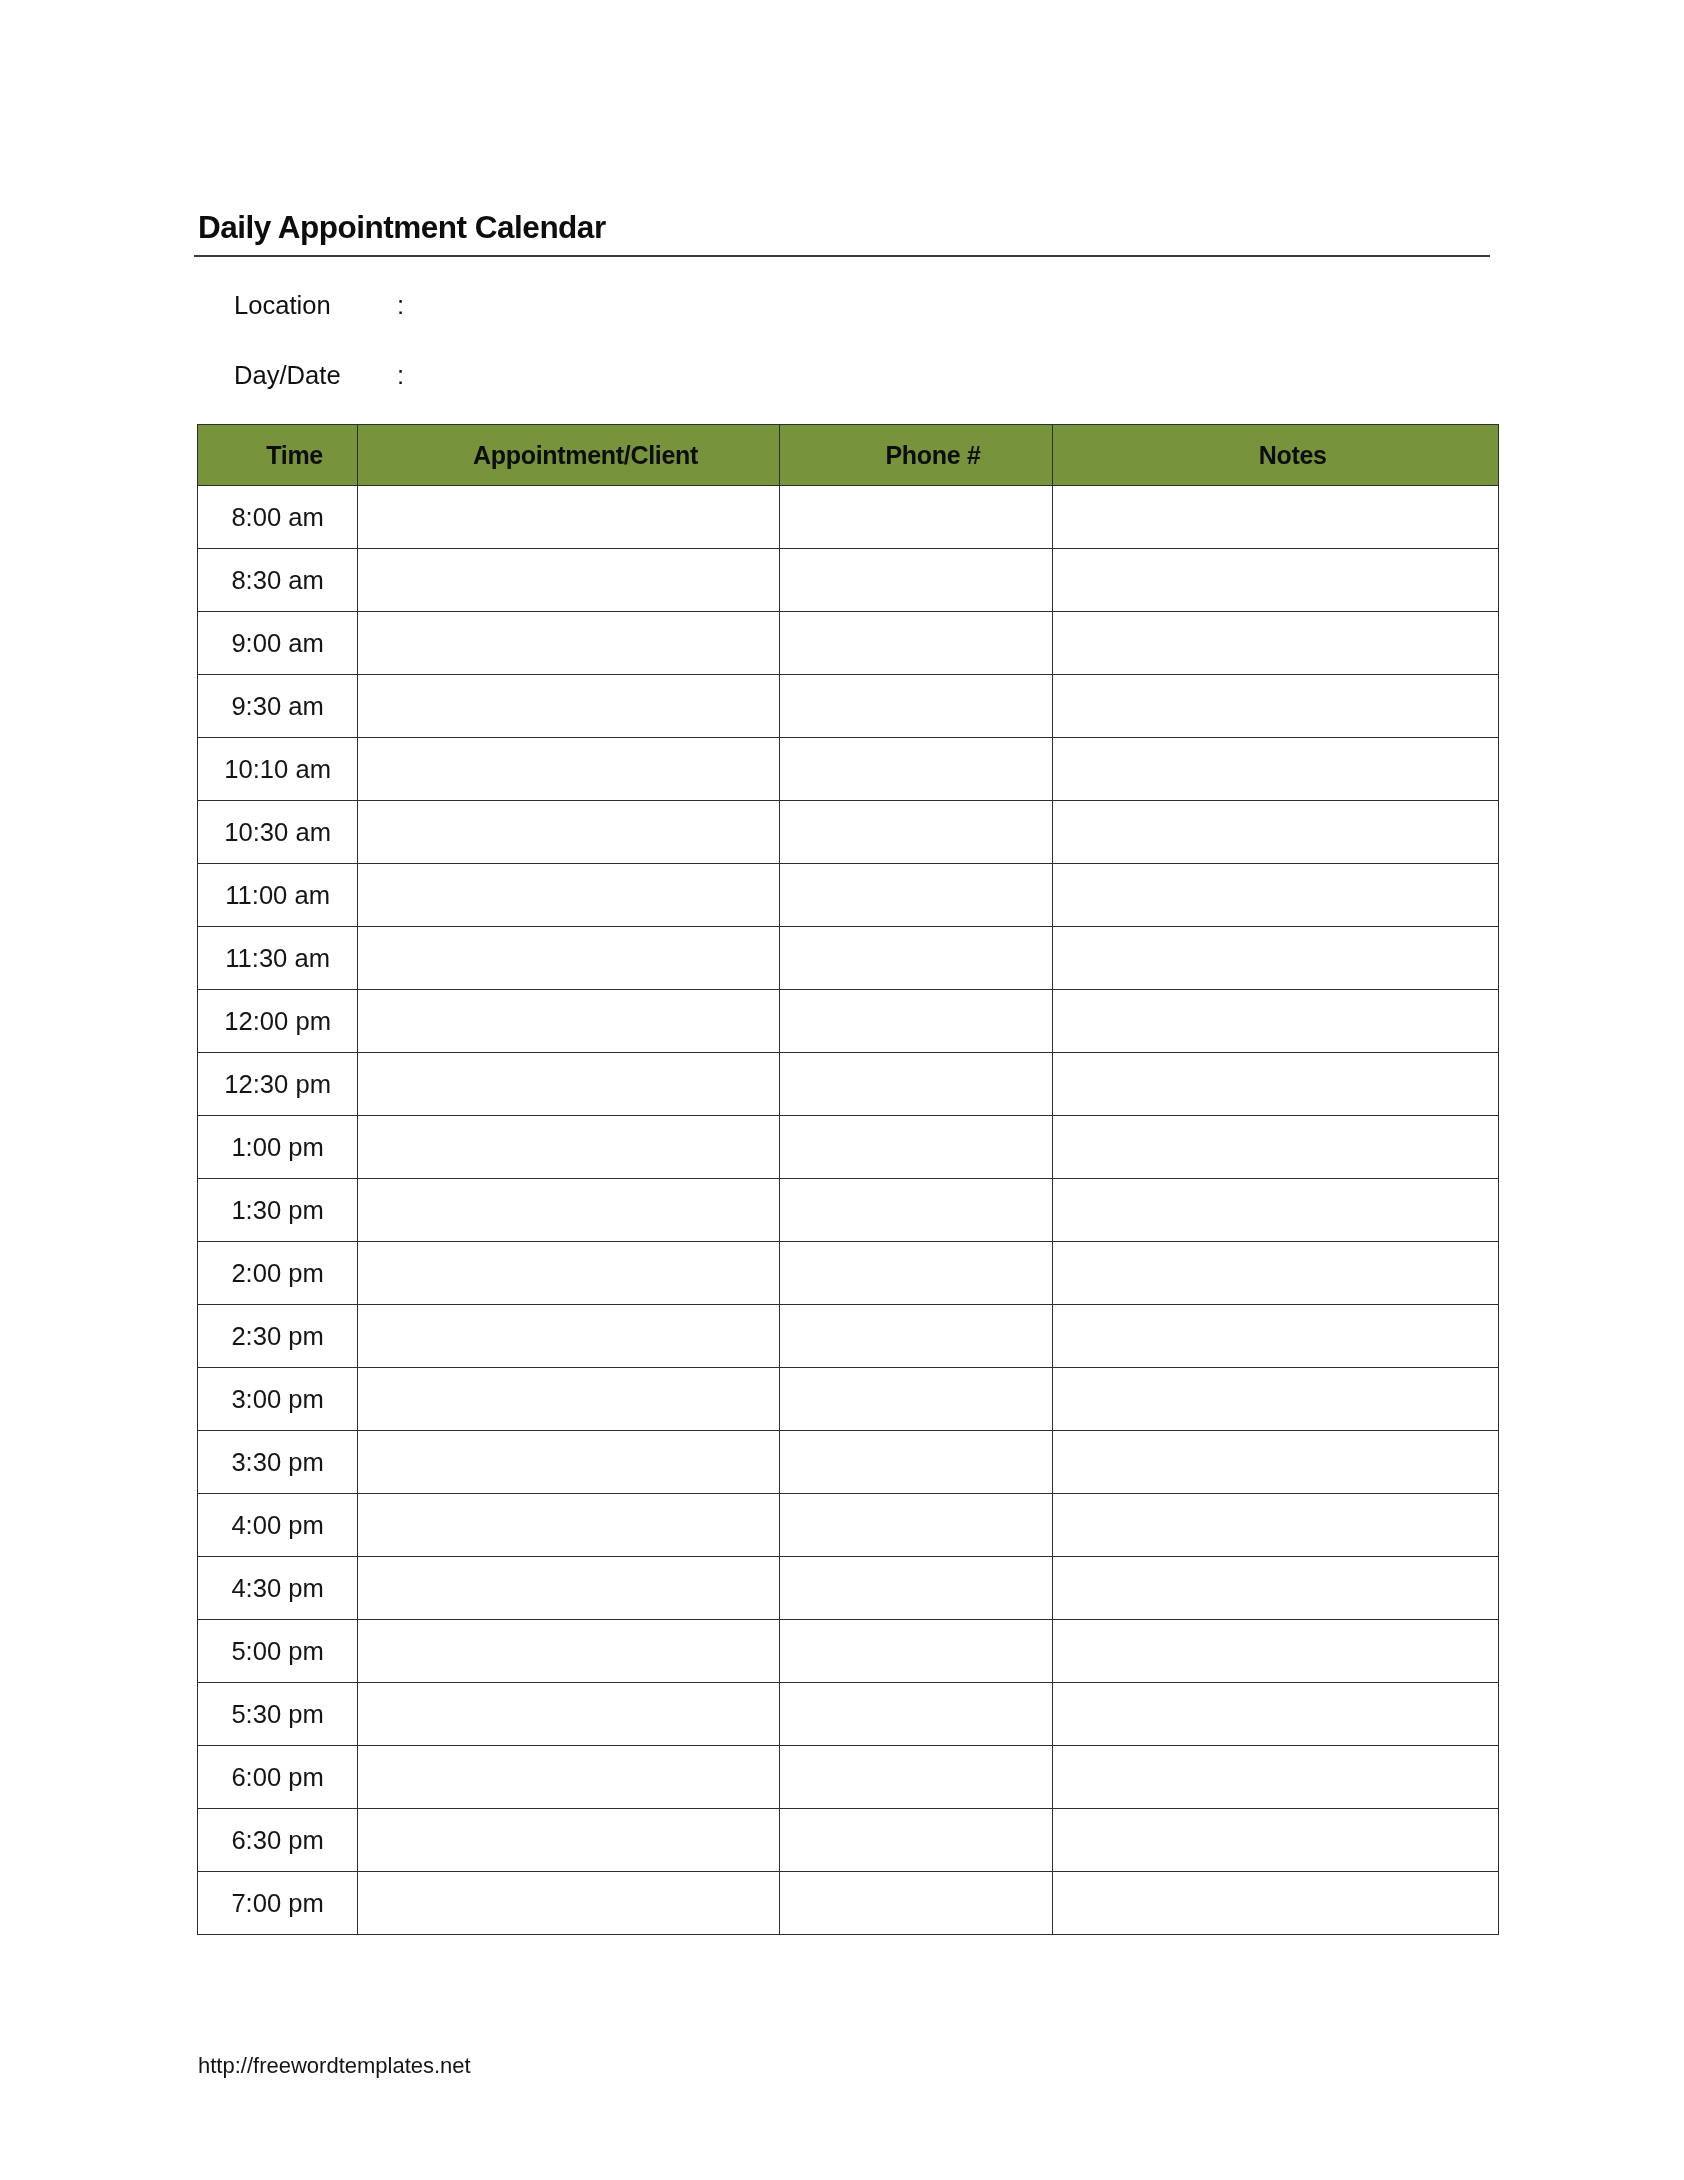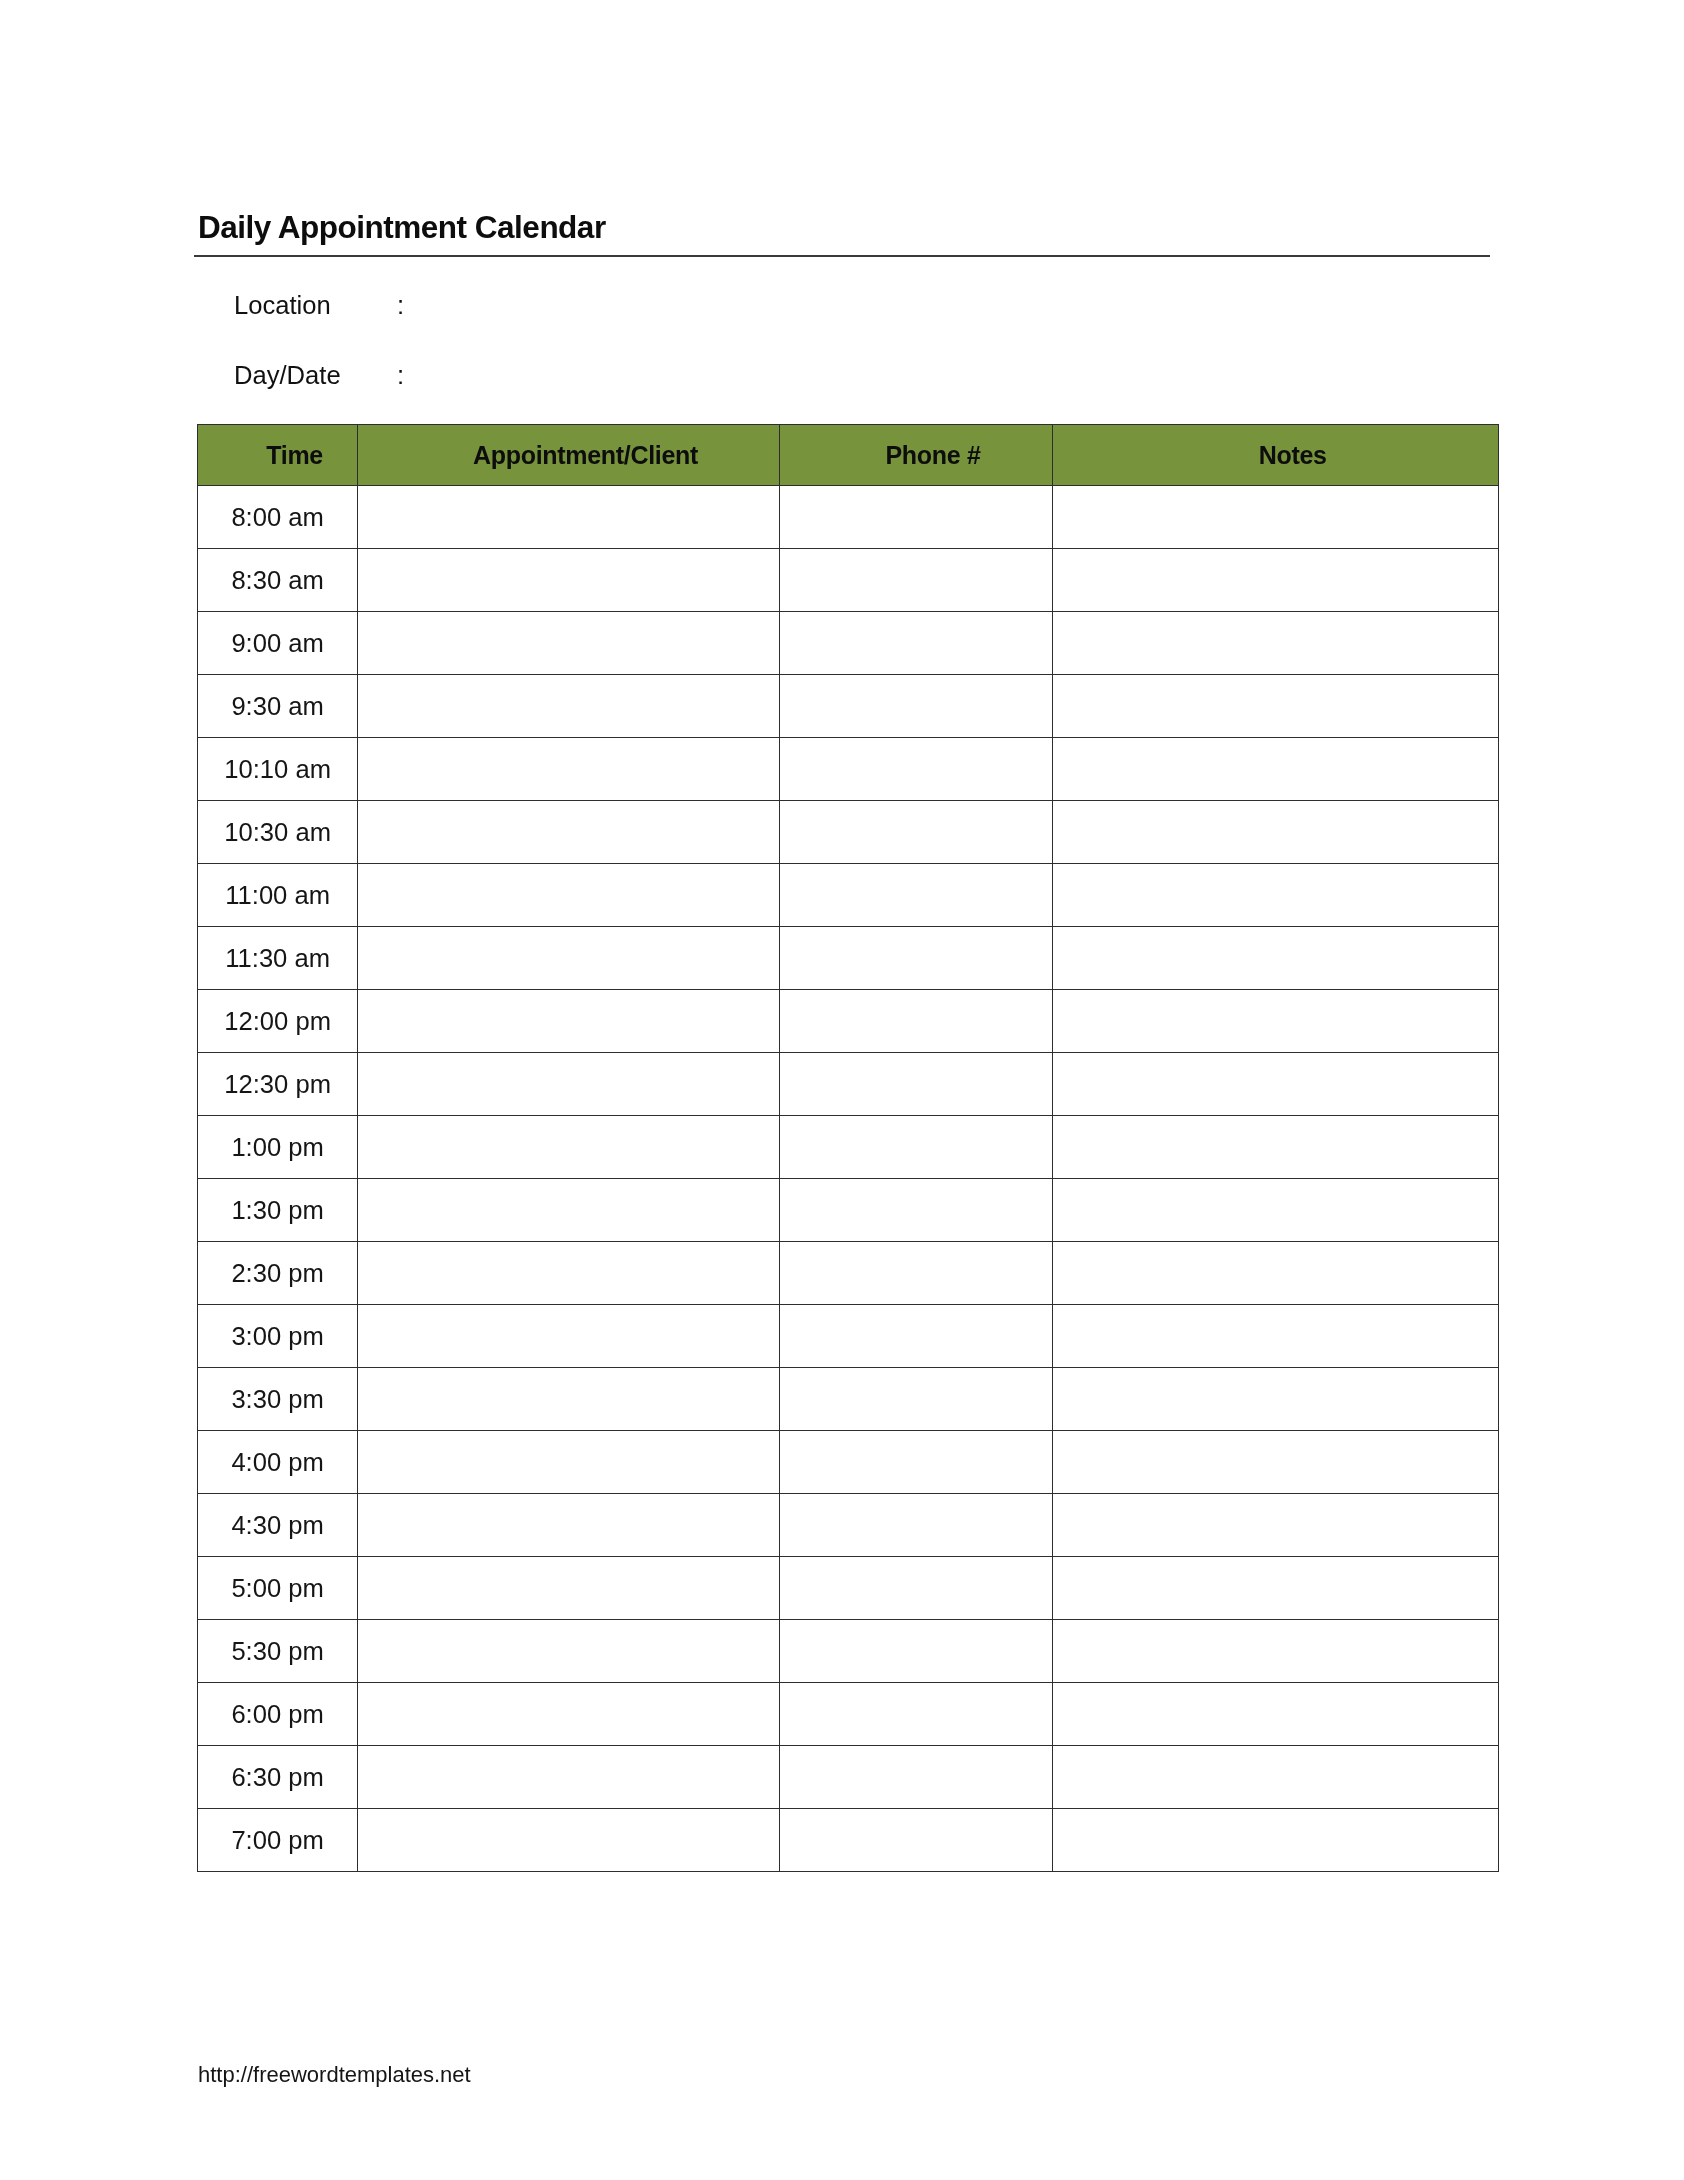--- a/index.html
+++ b/index.html
@@ -106,21 +106,20 @@
     .col-notes { width: 445px; }
     .footer-link {
       position: absolute;
       left: 198px;
       top: 2051px;
       font-size: 22px;
       line-height: 29px;
       color: #151515;
       text-decoration: none;
       white-space: nowrap;
-      margin-top: 9px;
     }
   </style>
 </head>
 <body>
 
 <div>
   <div class="page-title">Daily Appointment Calendar</div>
   <div class="title-rule"></div>
 
   <div class="field-row" style="top:288px;">
@@ -217,20 +216,26 @@
           <td class="cell-input"></td>
           <td class="cell-input"></td>
         </tr>
         <tr>
           <td>1:30 pm</td>
           <td class="cell-input"></td>
           <td class="cell-input"></td>
           <td class="cell-input"></td>
         </tr>
         <tr>
+          <td>2:00 pm</td>
+          <td class="cell-input"></td>
+          <td class="cell-input"></td>
+          <td class="cell-input"></td>
+        </tr>
+        <tr>
           <td>2:30 pm</td>
           <td class="cell-input"></td>
           <td class="cell-input"></td>
           <td class="cell-input"></td>
         </tr>
         <tr>
           <td>3:00 pm</td>
           <td class="cell-input"></td>
           <td class="cell-input"></td>
           <td class="cell-input"></td>

